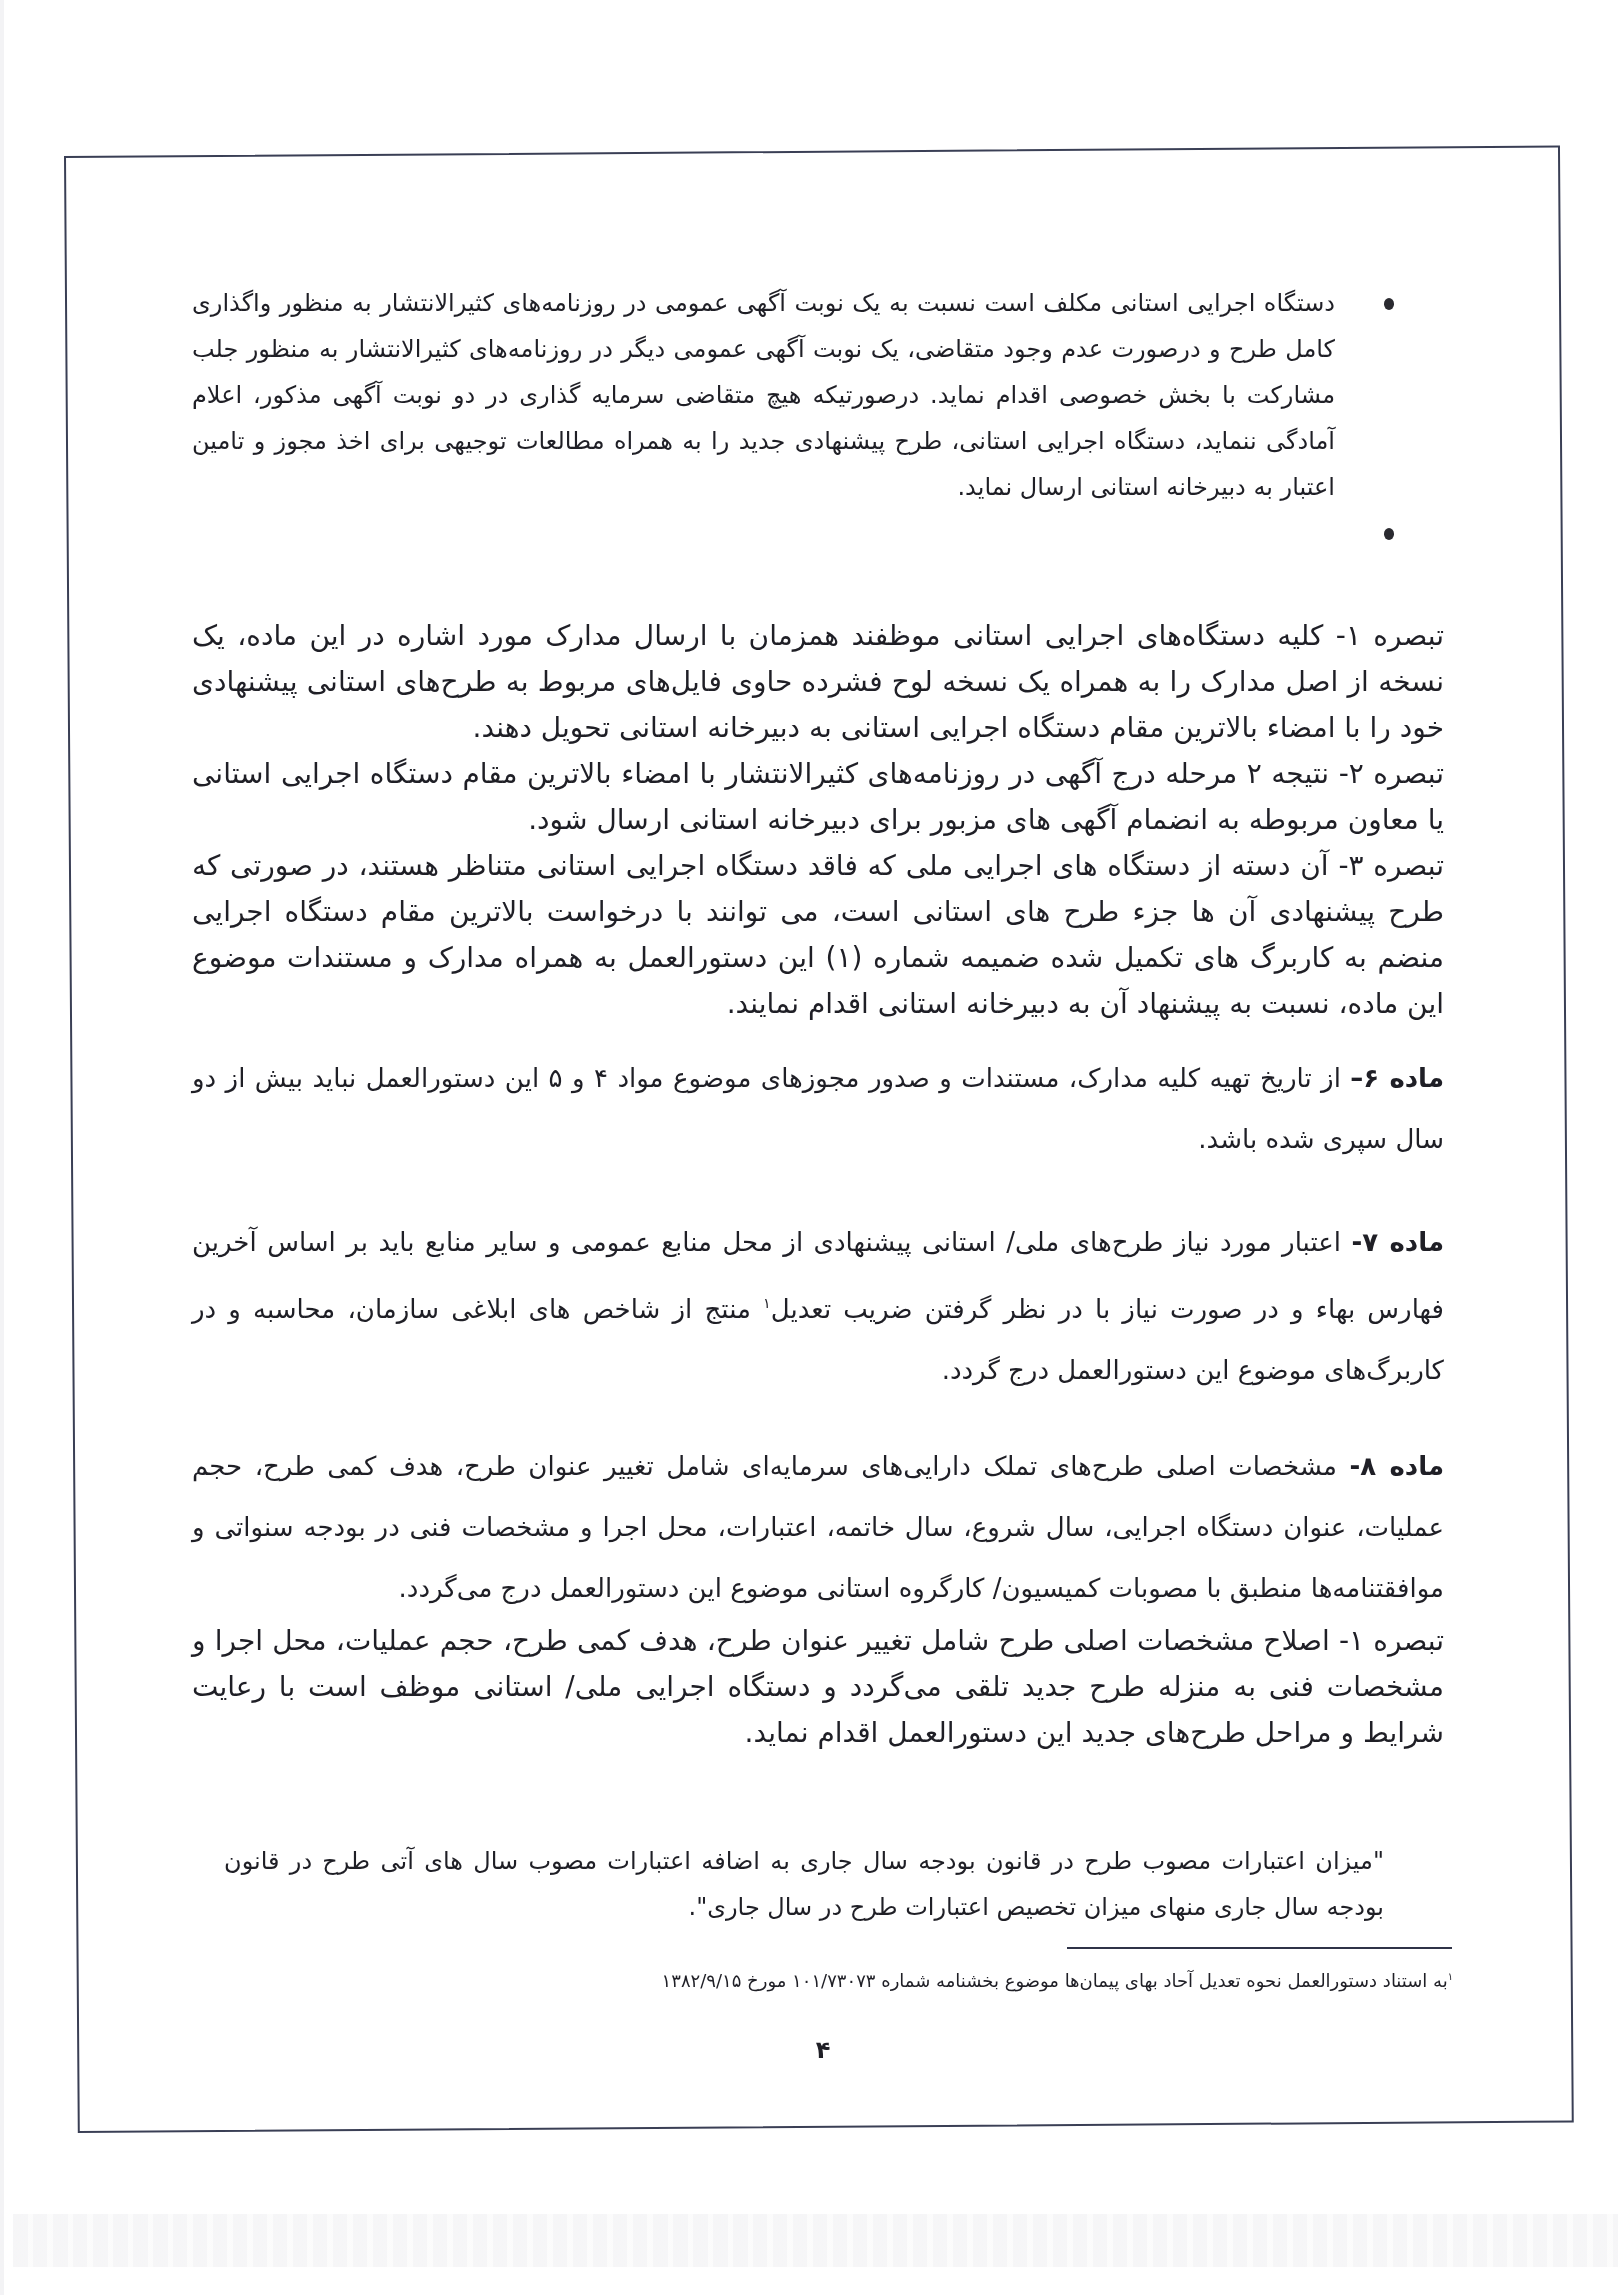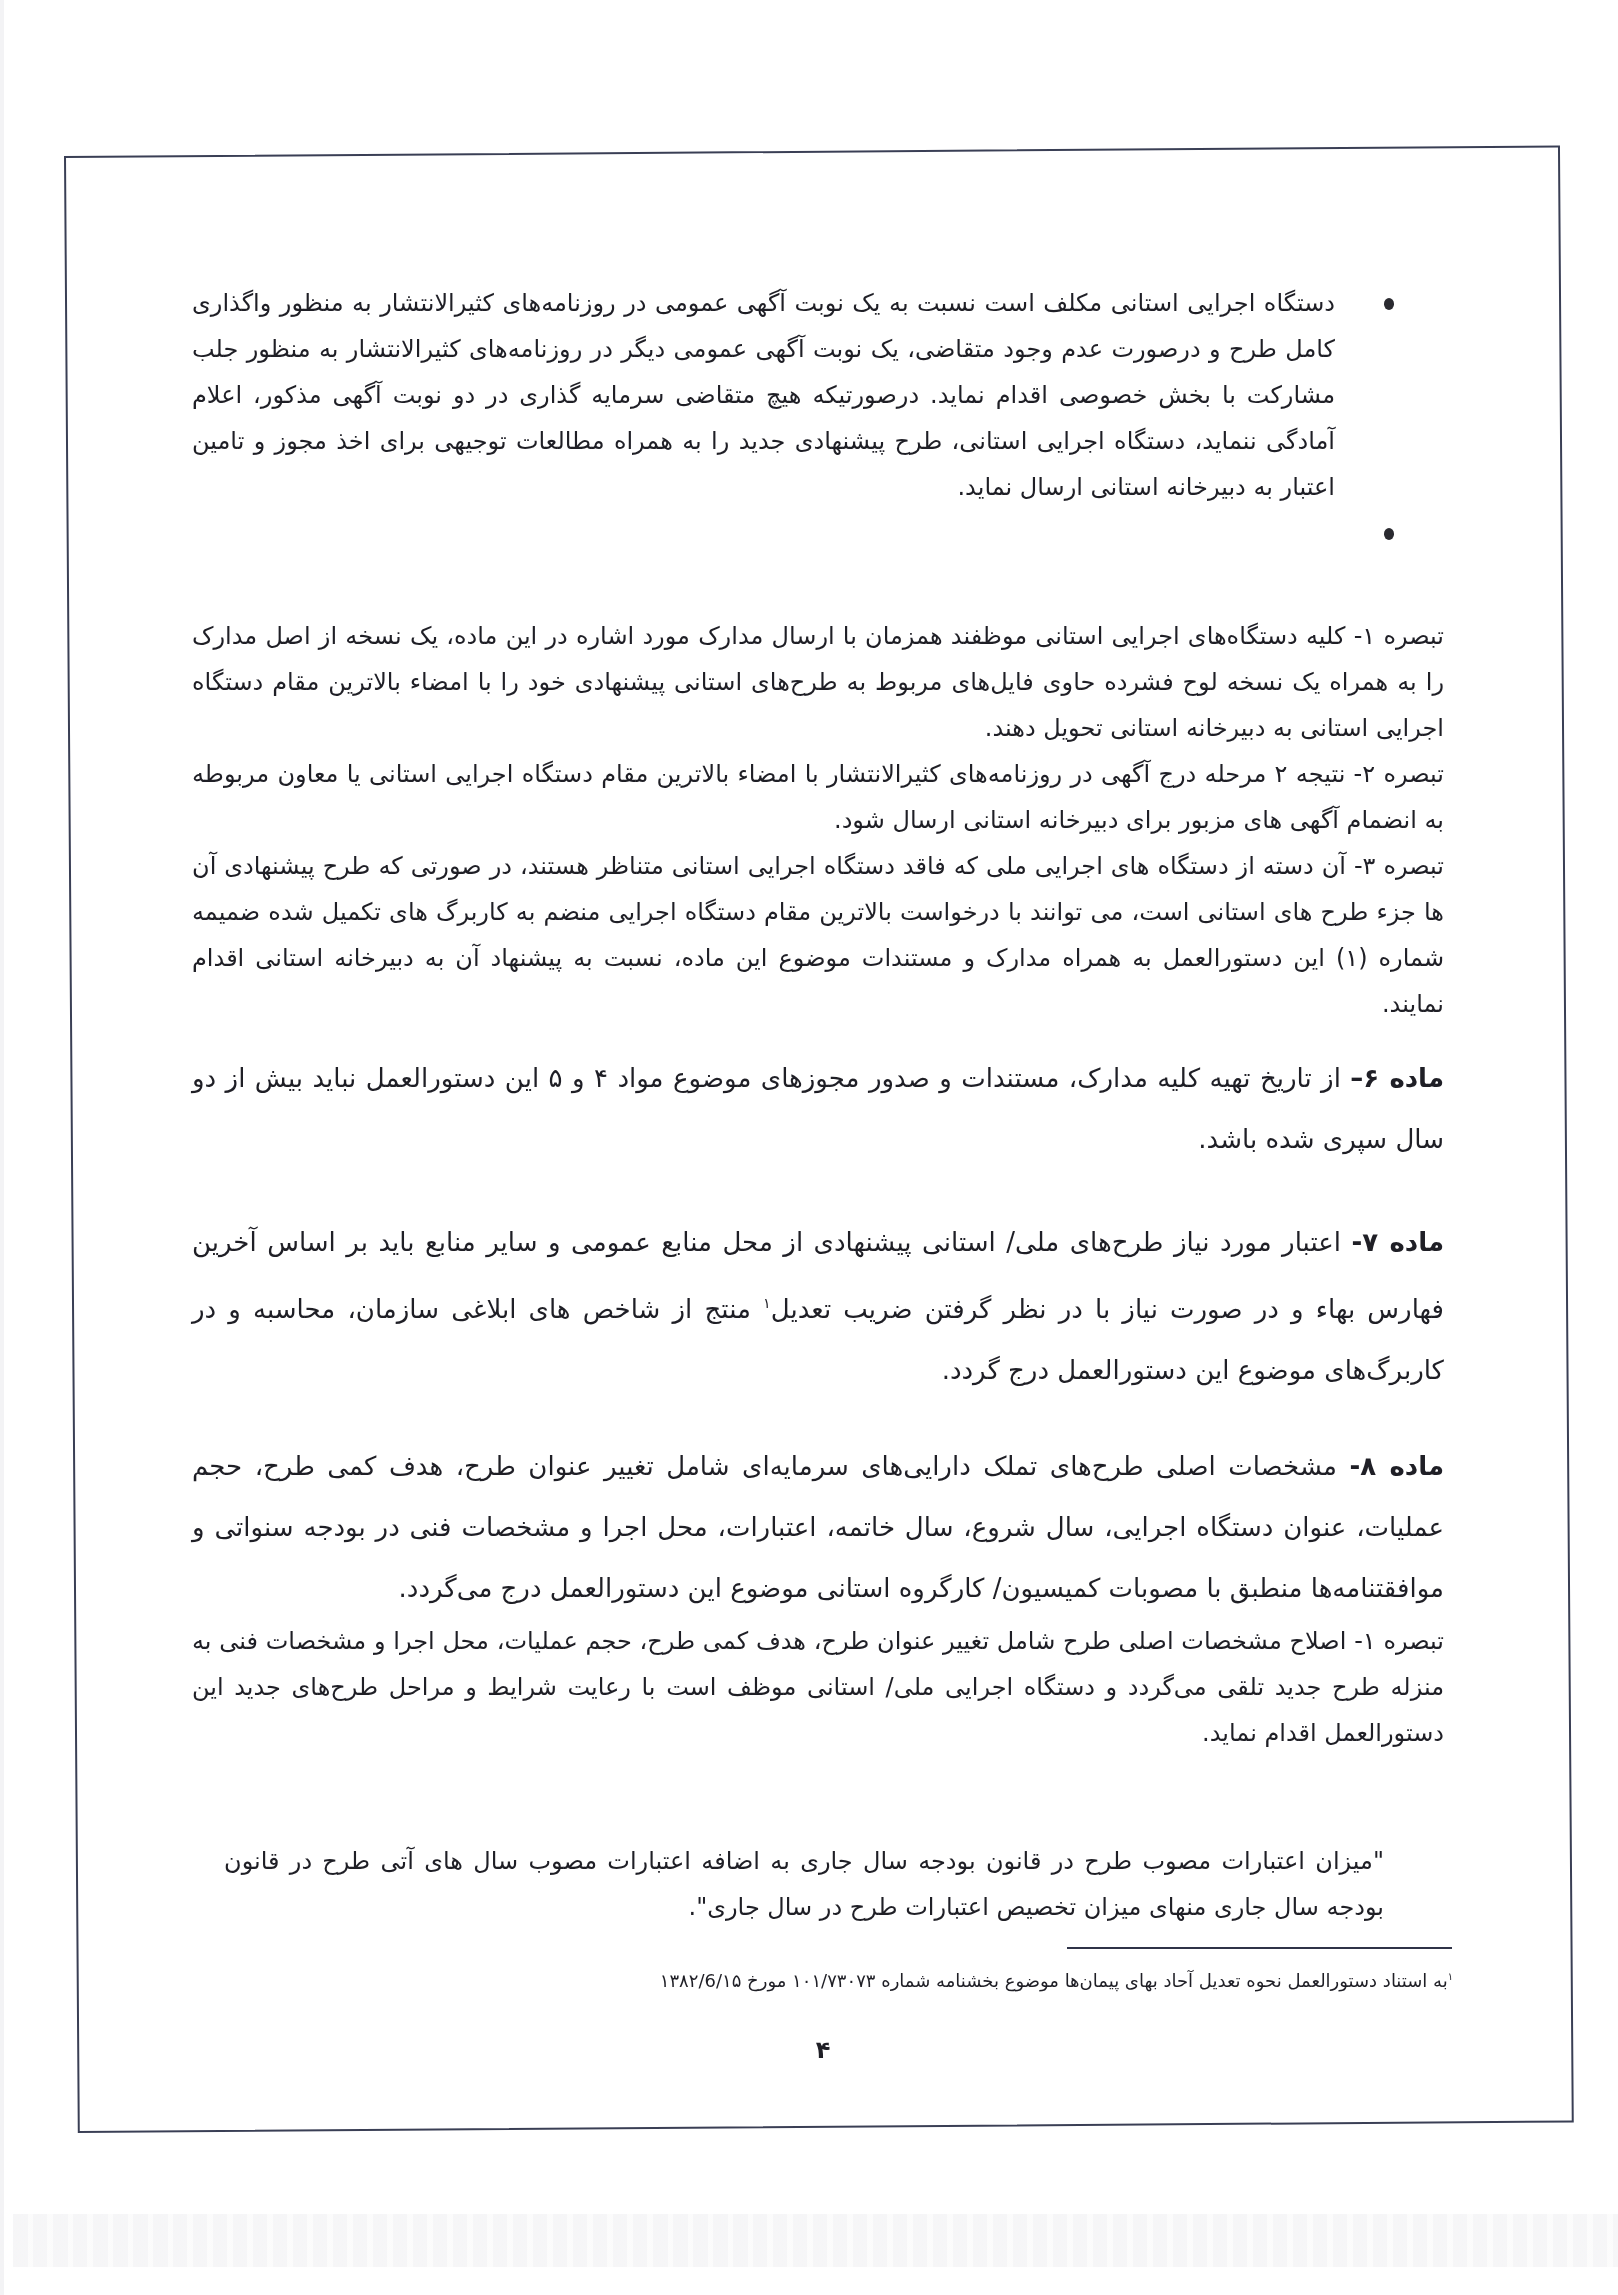--- a/index.html
+++ b/index.html
@@ -74,21 +74,21 @@
     .bullet-dot {
       position: absolute;
       right: -59px;
       top: 18.4px;
       width: 10.5px;
       height: 12px;
       border-radius: 50%;
       background: #2a2a30;
     }
     .note {
-      font-size: 24px;
+      font-size: 28px;
       line-height: 46px;
       margin: 0;
     }
     .notes-1 { top: 613px; }
     .article {
       font-size: 26px;
       line-height: 61px;
       margin: 0;
     }
     .article b {
@@ -177,18 +177,18 @@
 </div>
 
 <div class="content notes-8">
   <p class="note">تبصره ۱- اصلاح مشخصات اصلی طرح شامل تغییر عنوان طرح، هدف کمی طرح، حجم عملیات، محل اجرا و مشخصات فنی به منزله طرح جدید تلقی می‌گردد و دستگاه اجرایی ملی/ استانی موظف است با رعایت شرایط و مراحل طرح‌های جدید این دستورالعمل اقدام نماید.</p>
 </div>
 
 <div class="quote">"میزان اعتبارات مصوب طرح در قانون بودجه سال جاری به اضافه اعتبارات مصوب سال های آتی طرح در قانون بودجه سال جاری منهای میزان تخصیص اعتبارات طرح در سال جاری".</div>
 
 <div class="fn-sep"></div>
 
-<div class="footnote"><sup>۱</sup><span>به استناد دستورالعمل نحوه تعدیل آحاد بهای پیمان‌ها موضوع بخشنامه شماره ۱۰۱/۷۳۰۷۳ مورخ ۱۳۸۲/6/۱۵</span></div>
+<div class="footnote"><sup>۱</sup><span>به استناد دستورالعمل نحوه تعدیل آحاد بهای پیمان‌ها موضوع بخشنامه شماره ۱۰۱/۷۳۰۷۳ مورخ ۱۳۸۲/۹/۱۵</span></div>
 
 <div class="page-number">۴</div>
 
 <div class="bleed"></div>
 
 
 </body></html>

